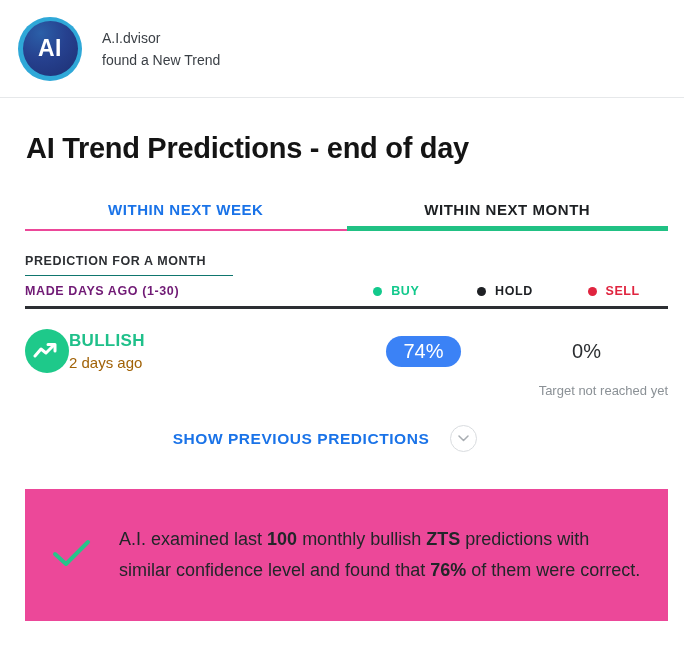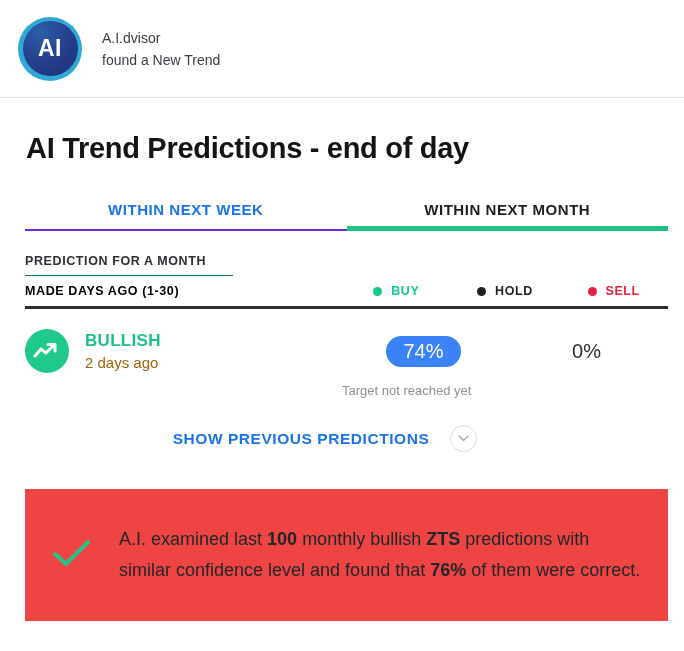--- a/index.html
+++ b/index.html
@@ -74,21 +74,21 @@
     margin: 36px 16px 0 25px;
     width: 643px;
   }
   .tab {
     flex: 1;
     text-align: center;
     padding-bottom: 10px;
     font-size: 15px;
     font-weight: bold;
     letter-spacing: 0.55px;
-    border-bottom: 2px solid #6d28d9;
+    border-bottom: 2px solid #ec4899;
     box-sizing: border-box;
   }
   .tab.inactive { color: #1a73e8; }
   .tab.active {
     color: #1d2023;
     border-bottom: 5px solid #21c184;
     padding-bottom: 8px;
   }
 
   
@@ -115,21 +115,21 @@
     margin: 0 16px 0 25px;
     width: 643px;
     height: 30px;
     border-bottom: 3px solid #2c2f33;
   }
   .sub-head-left {
     width: 317px;
     font-size: 12.5px;
     font-weight: bold;
     letter-spacing: 0.6px;
-    color: #000000;
+    color: #701a75;
   }
   .legend-group { flex: 1; display: flex; }
   .legend-item {
     flex: 1;
     display: flex;
     align-items: center;
     justify-content: center;
     font-size: 12.5px;
     font-weight: bold;
     letter-spacing: 0.6px;
@@ -153,21 +153,21 @@
   .trend-badge {
     width: 44px;
     height: 44px;
     border-radius: 50%;
     background: #1ec98a;
     display: flex;
     align-items: center;
     justify-content: center;
     flex: 0 0 auto;
   }
-  .pred-labels { margin-left: 16px; }
+  .pred-labels { }
   .pred-direction {
     font-size: 17px;
     font-weight: bold;
     color: #1fc08a;
     letter-spacing: 0.3px;
   }
   .pred-age {
     font-size: 15px;
     color: #a16207;
     margin-top: 3px;
@@ -192,21 +192,21 @@
   }
 
   .note-row {
     display: flex;
     margin: 10px 16px 0 25px;
     width: 643px;
   }
   .note-spacer { width: 317px; }
   .note-text {
     flex: 1;
-    text-align: left;
+    text-align: right;
     font-size: 13px;
     color: #8b9196;
   }
 
   
   .show-prev-row {
     display: flex;
     align-items: center;
     justify-content: center;
     margin-top: 27px;
@@ -229,21 +229,21 @@
     align-items: center;
     justify-content: center;
     background: #ffffff;
   }
 
   
   .info-panel {
     margin: 37px 16px 0 25px;
     width: 643px;
     min-height: 132px;
-    background: #ef4444;
+    background: #ec4899;
     display: flex;
     align-items: center;
     box-sizing: border-box;
     padding: 14px 24px 14px 26px;
   }
   .check-icon { flex: 0 0 auto; width: 52px; }
   .info-text {
     font-size: 18px;
     line-height: 31px;
     color: #222629;

